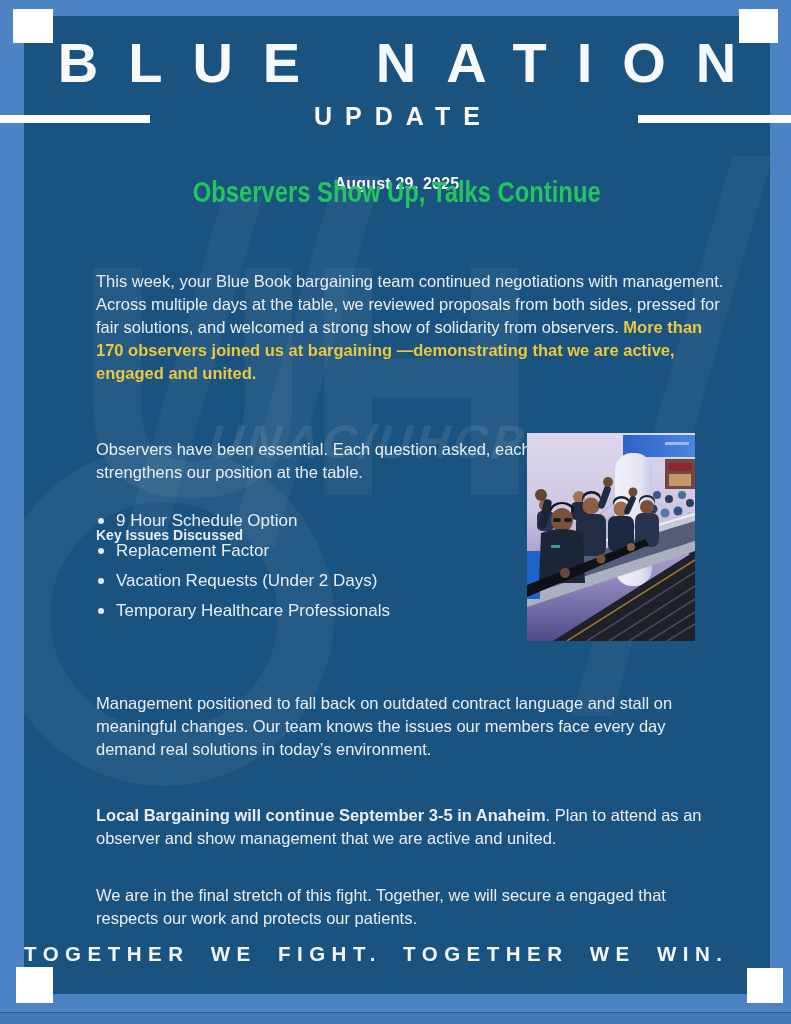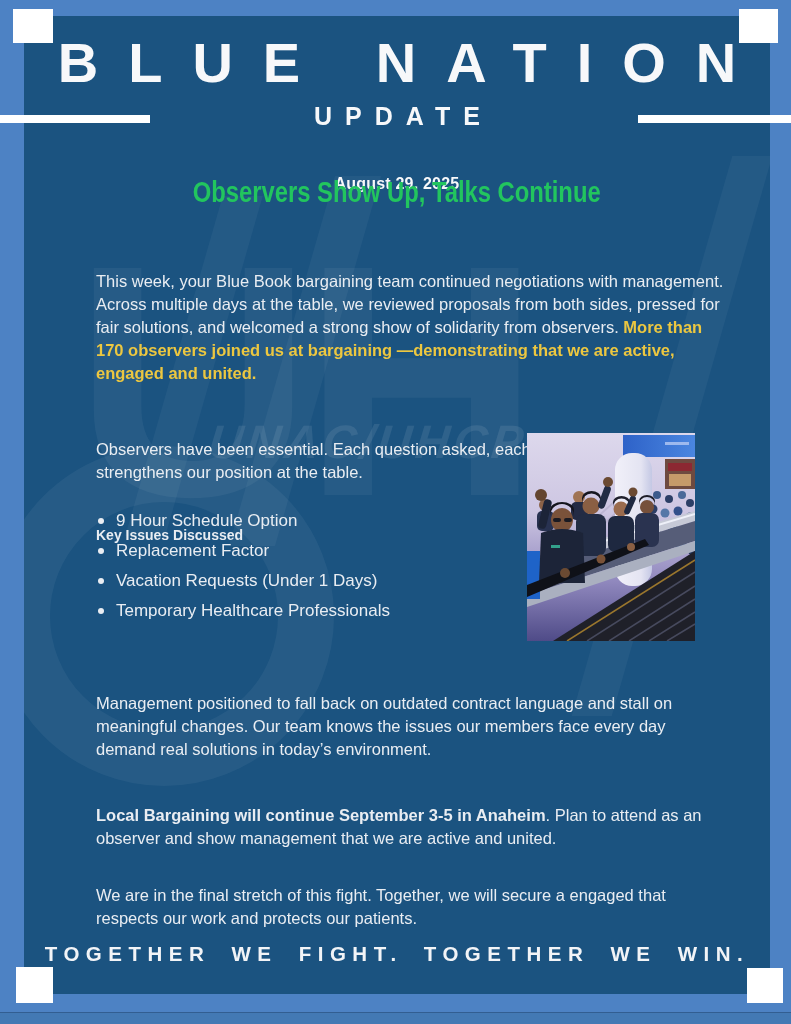--- a/index.html
+++ b/index.html
@@ -67,21 +67,21 @@
   }
   #key-list li { position:relative; padding-left:21px; }
   #key-list li::before {
     content:""; position:absolute; left:3px; top:12px;
     width:6px; height:6px; border-radius:50%; background:#e9edf2;
   }
   #p3 { top:632px; }
   #p4 { top:744px; }
   #p5 { top:824px; }
   #footer {
-    position:absolute; left:0; top:926px; width:746px; text-align:center; z-index:2;
+    position:absolute; left:0; top:926px; width:746px; text-align:left; z-index:2;
     color:#f2f4f7; font-size:20.5px; font-weight:bold;
     letter-spacing:6.5px; word-spacing:9px; white-space:nowrap;
   }
   
   #photo {
     position:absolute; left:527px; top:433px; width:168px; height:208px;
     z-index:3; overflow:hidden;
   }
   #photo svg { display:block; width:168px; height:208px; }
 </style>
@@ -105,21 +105,21 @@
     <div class="hdr" id="headline"><span class="squeeze">Observers Show Up, Talks Continue</span></div>
 
     <div class="para" id="p1"><span>This week, your Blue Book bargaining team continued negotiations with management. Across multiple days at the table, we reviewed proposals from both sides, pressed for fair solutions, and welcomed a strong show of solidarity from observers. </span><span class="hl">More than 170 observers joined us at bargaining —demonstrating that we are active, engaged and united.</span></div>
 
     <div class="para" id="p2">Observers have been essential. Each question asked, each show of support, strengthens our position at the table.</div>
 
     <div class="para" id="key-title">Key Issues Discussed</div>
     <ul id="key-list">
         <li>9 Hour Schedule Option</li>
         <li>Replacement Factor</li>
-        <li>Vacation Requests (Under 1 Days)</li>
+        <li>Vacation Requests (Under 2 Days)</li>
         <li>Temporary Healthcare Professionals</li>
       </ul>
 
     <div class="para" id="p3">Management positioned to fall back on outdated contract language and stall on meaningful changes. Our team knows the issues our members face every day demand real solutions in today’s environment.</div>
 
     <div class="para" id="p4"><span class="b">Local Bargaining will continue September 3-5 in Anaheim</span><span>. Plan to attend as an observer and show management that we are active and united.</span></div>
 
     <div class="para" id="p5">We are in the final stretch of this fight. Together, we will secure a engaged that respects our work and protects our patients.</div>
 
     <div id="footer">TOGETHER WE FIGHT. TOGETHER WE WIN.</div>

